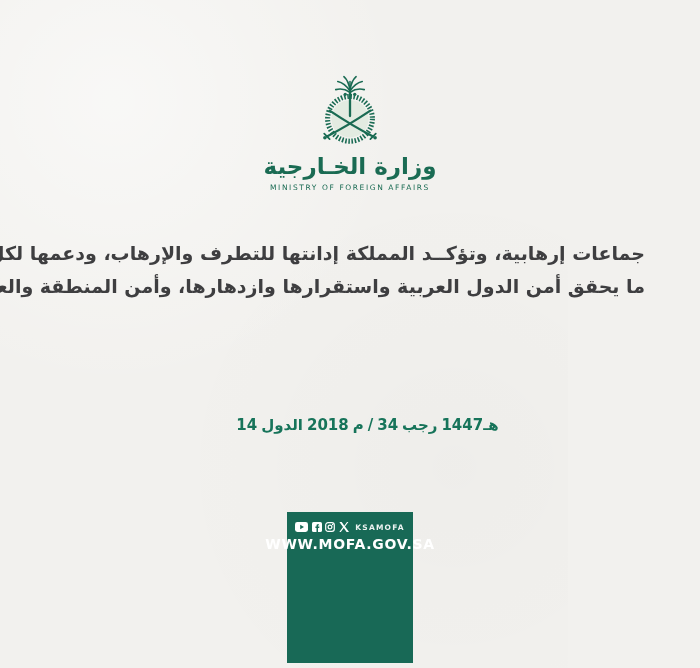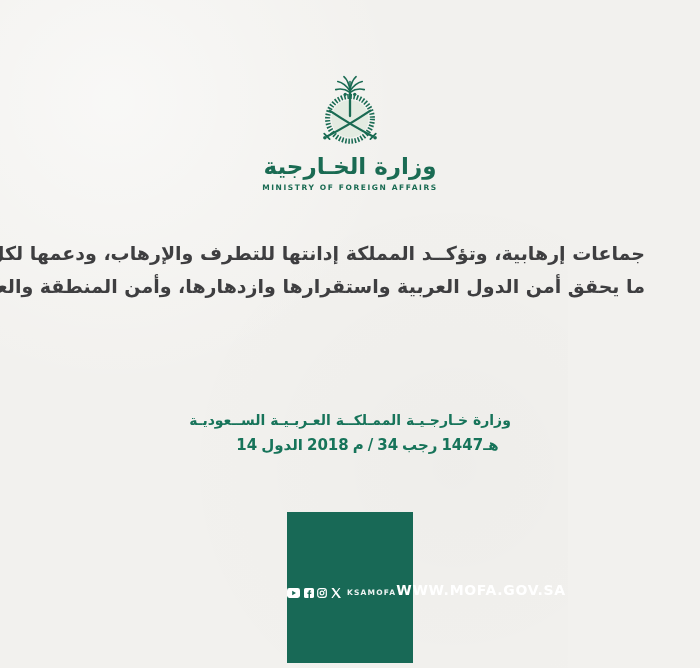--- a/index.html
+++ b/index.html
@@ -25,21 +25,21 @@
     color:#1a6b53;
     font-size:23px;
     font-weight:bold;
     letter-spacing:0;
     margin-top:2px;
     line-height:28px;
   }
   .ministry-en{
     color:#1a6b53;
     font-size:7.5px;
-    font-weight:bold;
+    font-weight:normal;
     letter-spacing:1.6px;
     margin-top:3px;
   }
 
   
   .statement{
     position:absolute;left:55px;top:237px;width:590px;
     direction:rtl;
     color:#3e3e40;
   }
@@ -66,21 +66,21 @@
     display:flex;flex-direction:row;justify-content:center;align-items:center;
     direction:ltr;gap:4px;margin-top:6px;
     font-size:15px;font-weight:bold;margin-left:35px;
   }
   .sig-date span{unicode-bidi:isolate;direction:ltr;}
 
   
   .green-box{
     position:absolute;left:287px;top:512px;width:126px;height:151px;
     background:#186956;
-    display:flex;flex-direction:row;align-items:center;
+    display:flex;flex-direction:column;align-items:center;
   }
   .social-row{
     display:flex;align-items:center;gap:3.5px;
     margin-top:10px;direction:ltr;
   }
   .social-row svg{display:block;}
   .handle{
     color:#ffffff;font-size:7.5px;font-weight:bold;
     letter-spacing:1.2px;margin-left:3px;opacity:.92;
   }
@@ -126,21 +126,20 @@
     <div class="calligraphy" dir="rtl">وزارة الخـارجية</div>
     <div class="ministry-en">MINISTRY OF FOREIGN AFFAIRS</div>
   </div>
 
   <div class="statement">
     <div class="line">جماعات إرهابية، وتؤكــد المملكة إدانتها للتطرف والإرهاب، ودعمها لكل</div>
     <div class="line">ما يحقق أمن الدول العربية واستقرارها وازدهارها، وأمن المنطقة والعالم.</div>
   </div>
 
   <div class="signature">
-    <div class="sig-name">وزارة خـارجـيـة الممـلكــة العـربـيـة الســعوديـة</div>
     <div class="sig-date">
       <span>14</span>
       <span>الدول</span>
       <span>2018</span>
       <span>م</span>
       <span>/</span>
       <span>34</span>
       <span>رجب</span>
       <span>1447هـ</span>
     </div>

